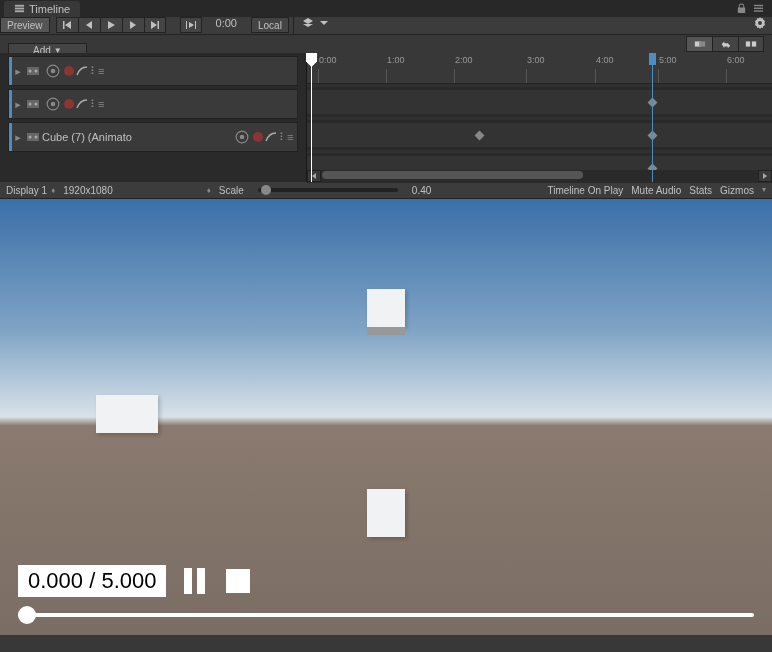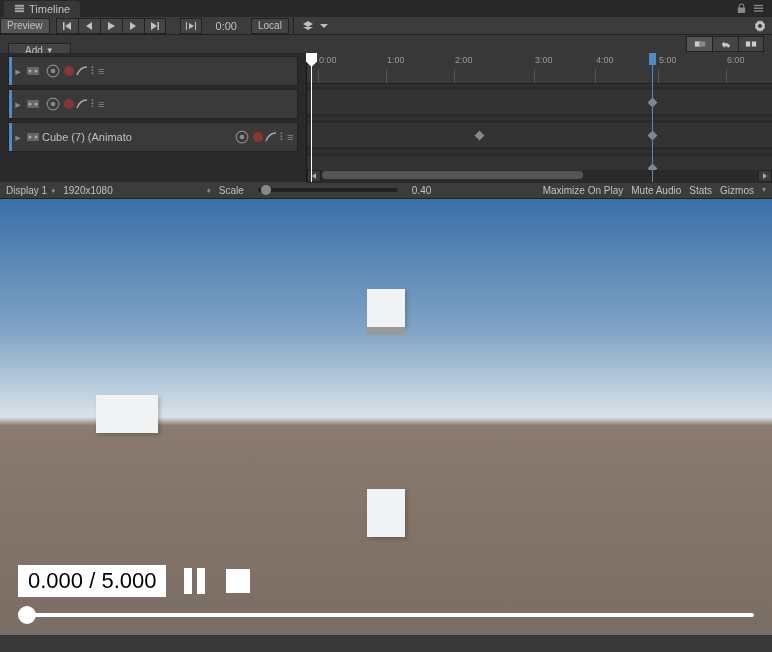--- a/index.html
+++ b/index.html
@@ -5,35 +5,35 @@
 * { box-sizing: border-box; margin: 0; padding: 0; font-family: Arial, sans-serif; }
 body { width: 772px; height: 652px; background: #383838; overflow: hidden; color: #c0c0c0; font-size: 11px; }
 
 .timeline-panel { height: 182px; background: #383838; }
 .tab-row { height: 17px; display: flex; align-items: center; background: #282828; }
 .tab { background: #383838; padding: 2px 10px; display: flex; align-items: center; gap: 4px; height: 16px; border-top-left-radius: 3px; border-top-right-radius: 3px; margin-left: 4px; }
 .tab-icon { width: 11px; height: 11px; }
 .corner-icons { margin-left: auto; margin-right: 8px; display: flex; gap: 6px; }
 .lock-icon, .menu-icon { width: 11px; height: 11px; fill: #888; }
 
-.toolbar { height: 18px; display: flex; align-items: center; background: #3c3c3c; border-bottom: 1px solid #222; }
+.toolbar { height: 18px; display: flex; align-items: flex-start; background: #3c3c3c; border-bottom: 1px solid #222; }
 .tb-btn { padding: 1px 6px; color: #c0c0c0; font-size: 10px; border: 1px solid #222; background: #444; height: 16px; display: flex; align-items: center; }
 .tb-btn.active { background: #555; }
 .tb-icon { width: 12px; height: 12px; fill: #c0c0c0; }
 .transport { display: flex; margin-left: 6px; }
 .transport .tb-btn { width: 22px; justify-content: center; padding: 0; border-right: none; }
 .transport .tb-btn:last-child { border-right: 1px solid #222; }
 .time-display { margin-left: 8px; padding: 0 6px; }
 .local-btn { margin-left: 8px; }
 .toolbar-divider { width: 1px; height: 18px; background: #222; margin: 0 4px; }
 .asset-name { margin-left: 6px; color: #aaa; }
 .gear-right { margin-left: auto; margin-right: 6px; }
 
 .toolbar2 { height: 18px; display: flex; align-items: center; background: #383838; }
-.add-btn { margin-left: 8px; padding: 1px 16px; border: 1px solid #222; background: #444; font-size: 10px; display: flex; align-items: center; gap: 3px; height: 16px; margin-top: 13px; }
+.add-btn { margin-left: 8px; padding: 1px 24px; border: 1px solid #222; background: #444; font-size: 10px; display: flex; align-items: center; gap: 3px; height: 16px; margin-top: 13px; }
 .edit-modes { margin-left: auto; margin-right: 8px; display: flex; }
 .edit-modes .tb-btn { width: 26px; justify-content: center; padding: 0; border-right: none; }
 .edit-modes .tb-btn:last-child { border-right: 1px solid #222; }
 
 .timeline-body { display: flex; height: 129px; }
 .track-list { width: 307px; background: #2a2a2a; border-right: 1px solid #181818; overflow: hidden; }
 .track { height: 30px; margin: 3px 8px; background: #3a3a3a; border: 1px solid #222; display: flex; align-items: center; }
 .track-color { width: 3px; height: 100%; background: #4d8dc4; }
 .track-fold { width: 12px; text-align: center; color: #888; }
 .track-icon { width: 14px; height: 14px; margin: 0 2px; }
@@ -249,21 +249,21 @@
           <div class="track-menu">⠇≡</div>
         </div>
       </div>
     </div>
 
     <div class="track-area">
       <div class="ruler">
         <div class="ruler-tick" style="left:12px">0:00</div>
         <div class="ruler-tick" style="left:80px">1:00</div>
         <div class="ruler-tick" style="left:148px">2:00</div>
-        <div class="ruler-tick" style="left:228px">3:00</div>
+        <div class="ruler-tick" style="left:220px">3:00</div>
         <div class="ruler-tick" style="left:289px">4:00</div>
         <div class="ruler-tick" style="left:352px">5:00</div>
         <div class="ruler-tick" style="left:420px">6:00</div>
       </div>
       <div class="playhead"></div>
       <div class="end-marker"></div>
       <div class="track-lane">
         <div class="keyframe" style="left:342px"></div>
       </div>
       <div class="track-lane">
@@ -301,21 +301,21 @@
     <div class="game-dd">
         <span>1920x1080</span>
         <span class="dd-arrow" style="margin-left:90px">♦</span>
       </div>
     <span>Scale</span>
     <div class="scale-slider">
         <div class="scale-thumb"></div>
       </div>
     <span>0.40</span>
     <div class="game-right">
-      <span>Maximize On Play</span>
+      <span>Timeline On Play</span>
       <span>Mute Audio</span>
       <span>Stats</span>
       <span>Gizmos</span>
       <span class="dd-arrow">▾</span>
     </div>
   </div>
   <div class="viewport">
     <div class="cube cube1"></div>
     <div class="cube cube2"></div>
     <div class="cube cube3"></div>

